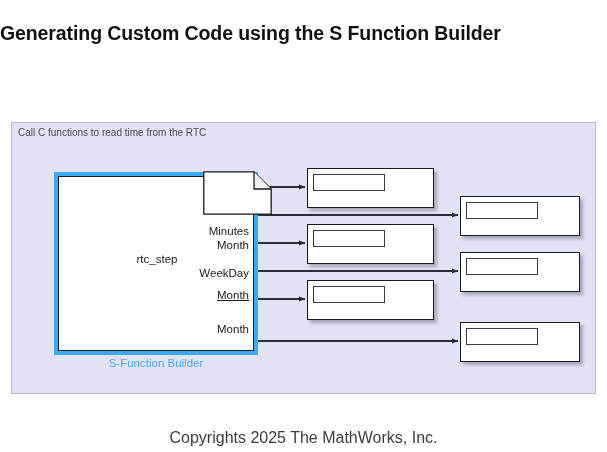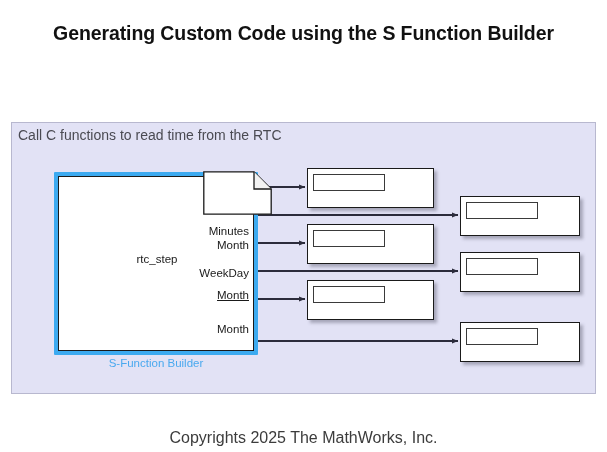--- a/index.html
+++ b/index.html
@@ -10,41 +10,40 @@
     overflow:hidden;
     position:relative;
     -webkit-font-smoothing:antialiased;
   }
   #root{position:relative;width:607px;height:452px;}
 
   
   .title{
     position:absolute;
     left:0;top:20px;width:607px;
-    text-align:center;
     font-size:19.5px;
     font-weight:bold;
     line-height:26px;
     color:#111111;
     letter-spacing:-0.1px;
   }
 
   
   .canvas{
     position:absolute;
     left:11px;top:122px;
     width:585px;height:272px;
     background:#e2e2f5;
     border:1px solid #b8b8cf;
     box-sizing:border-box;
   }
   .canvas-annotation{
     position:absolute;
     left:6px;top:4px;
-    font-size:14px;
+    font-size:10px;
     color:#4a4a52;
     white-space:nowrap;
   }
 
   
   .sfb-highlight{
     position:absolute;
     left:54px;top:172px;
     width:204px;height:183px;
     background:#3caaf0;

